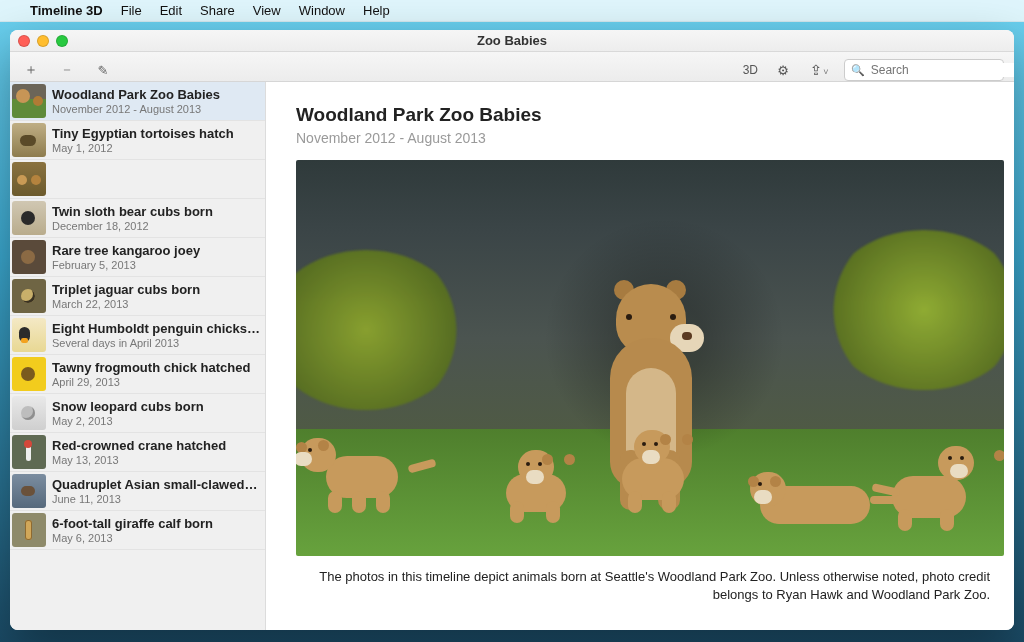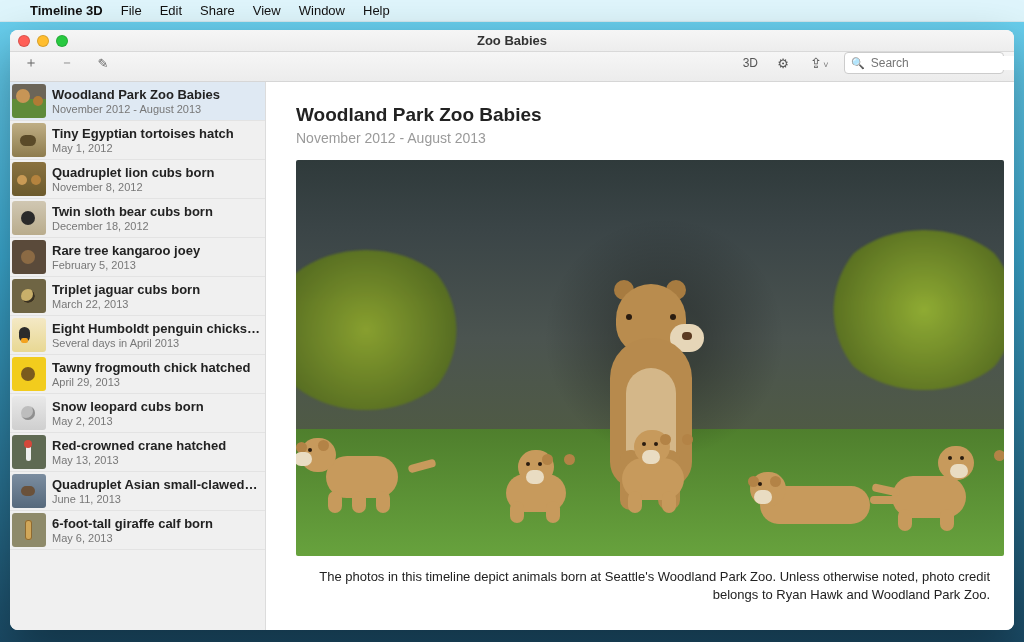--- a/index.html
+++ b/index.html
@@ -53,21 +53,21 @@
     position: absolute; left: 8px; top: 5px; display: flex; gap: 7px;
   }
   .tl-dot { width: 12px; height: 12px; border-radius: 6px; border: 0.5px solid rgba(0,0,0,0.15); }
   .tl-close { background:#ff5f57;} .tl-min{background:#ffbd2e;} .tl-max{background:#28c940;}
 
   .toolbar {
     height: 30px;
     background: linear-gradient(180deg,#f6f6f6,#ececec);
     border-bottom: 1px solid #d6d6d6;
     display: flex;
-    align-items: flex-start;
+    align-items: flex-end;
     padding: 0 10px;
     gap: 24px;
   }
   .toolbar .left, .toolbar .right { display:flex; align-items:center; gap:14px; }
   .toolbar .spacer { flex: 1; }
   .tb-btn { display:flex; align-items:center; justify-content:center; width:22px; height:22px; color:#555; font-size:14px; }
   .tb-text { font-size:12px; color:#555; font-weight:500; }
   .search-wrap {
     display:flex; align-items:center; gap:6px;
     background:#fff; border:1px solid #ccc; border-radius:4px;
@@ -283,24 +283,20 @@
         </div>
         <div class="row">
           <div class="thumb th-tort"></div>
           <div class="rowtext">
             <div class="t">Tiny Egyptian tortoises hatch</div>
             <div class="d">May 1, 2012</div>
           </div>
         </div>
         <div class="row">
           <div class="thumb th-cubs"></div>
-          <div class="rowtext">
-            <div class="t">Quadruplet lion cubs born</div>
-            <div class="d">November 8, 2012</div>
-          </div>
         </div>
         <div class="row">
           <div class="thumb th-sloth"></div>
           <div class="rowtext">
             <div class="t">Twin sloth bear cubs born</div>
             <div class="d">December 18, 2012</div>
           </div>
         </div>
         <div class="row">
           <div class="thumb th-kang"></div>

